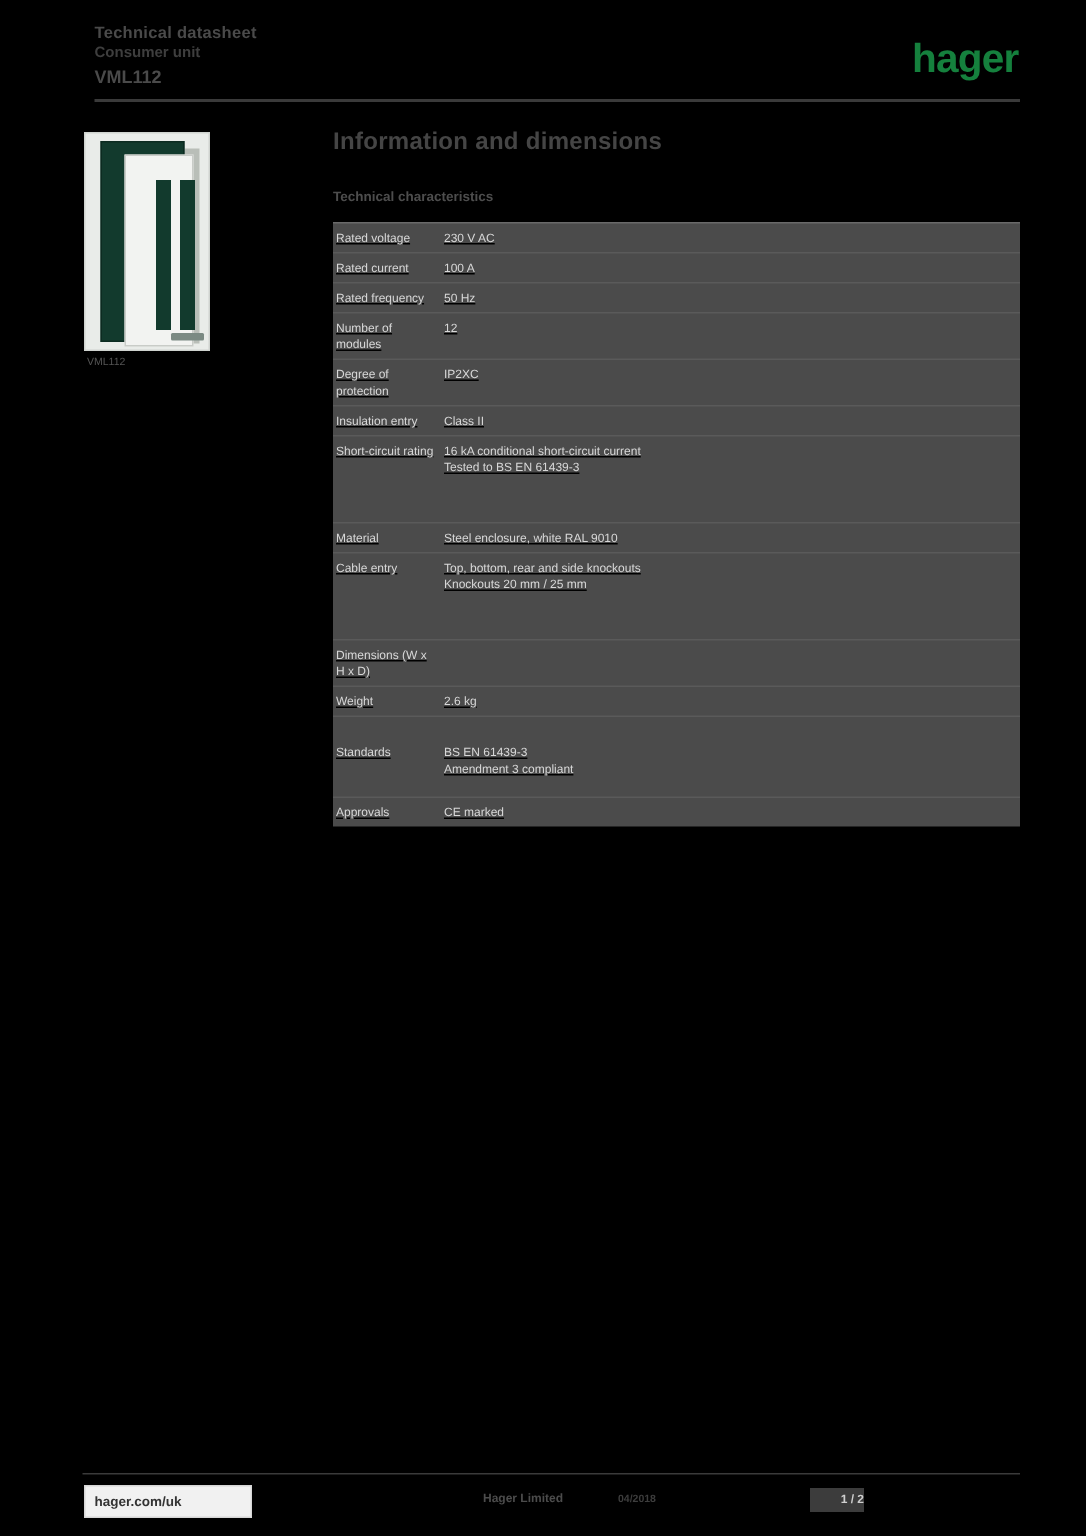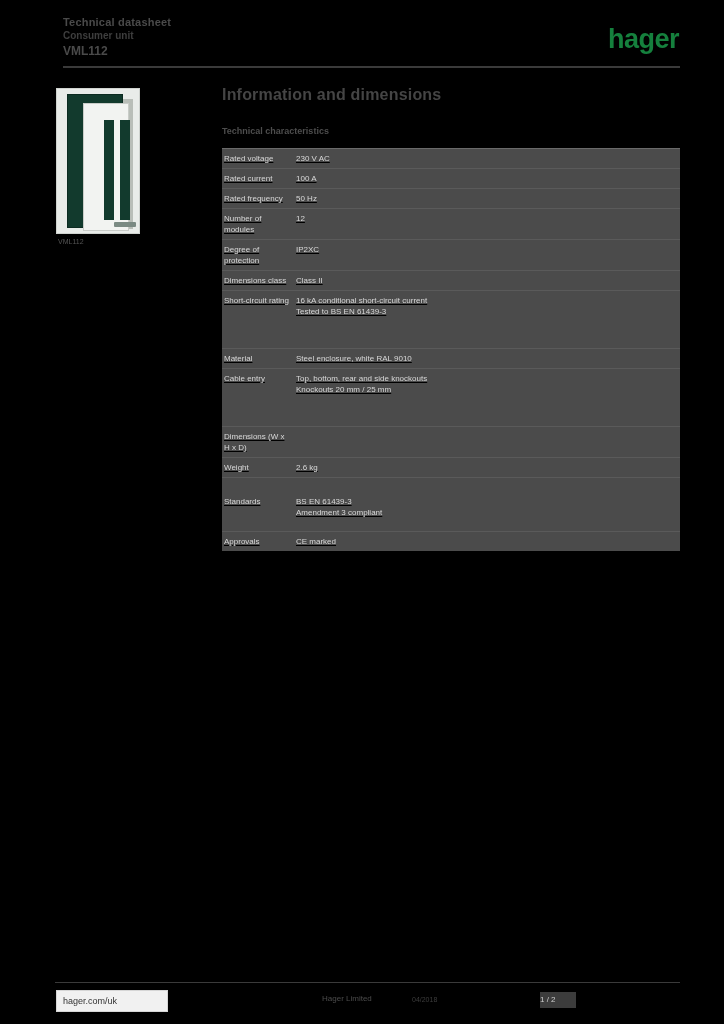--- a/index.html
+++ b/index.html
@@ -212,20 +212,21 @@
     text-decoration: underline;
   }
 
   
   .footer {
     position: absolute;
     left: 0;
     bottom: 0;
     width: 620px;
     height: 44px;
+    font-weight: bold;
   }
   .footer-rule {
     position: absolute;
     left: 55px;
     top: 2px;
     width: 625px;
     height: 1px;
     background: #3a3a3a;
   }
   .footer-url {
@@ -260,21 +261,21 @@
   }
   .footer-page {
     position: absolute;
     right: 44px;
     top: 12px;
     width: 36px;
     height: 16px;
     background: #3c3c3c;
     color: #cfcfcf;
     font-size: 8px;
-    text-align: left;
+    text-align: right;
     line-height: 16px;
   }
 </style>
 </head>
 <body>
 
 <div class="page">
 
   <div class="header">
     <div class="doc-title">Technical datasheet</div>
@@ -317,21 +318,21 @@
       </div>
       <div class="srow">
         <div class="slabel">Number of modules</div>
         <div class="svalue">12</div>
       </div>
       <div class="srow">
         <div class="slabel">Degree of protection</div>
         <div class="svalue">IP2XC</div>
       </div>
       <div class="srow">
-        <div class="slabel">Dimensions class</div>
+        <div class="slabel">Insulation entry</div>
         <div class="svalue">Class II</div>
       </div>
       <div class="srow" style="min-height:58px;">
         <div class="slabel">Short-circuit rating</div>
         <div class="svalue">
           <span class="sub">16 kA conditional short-circuit current</span>
           <span class="sub">Tested to BS EN 61439-3</span>
         </div>
       </div>
       <div class="srow">

